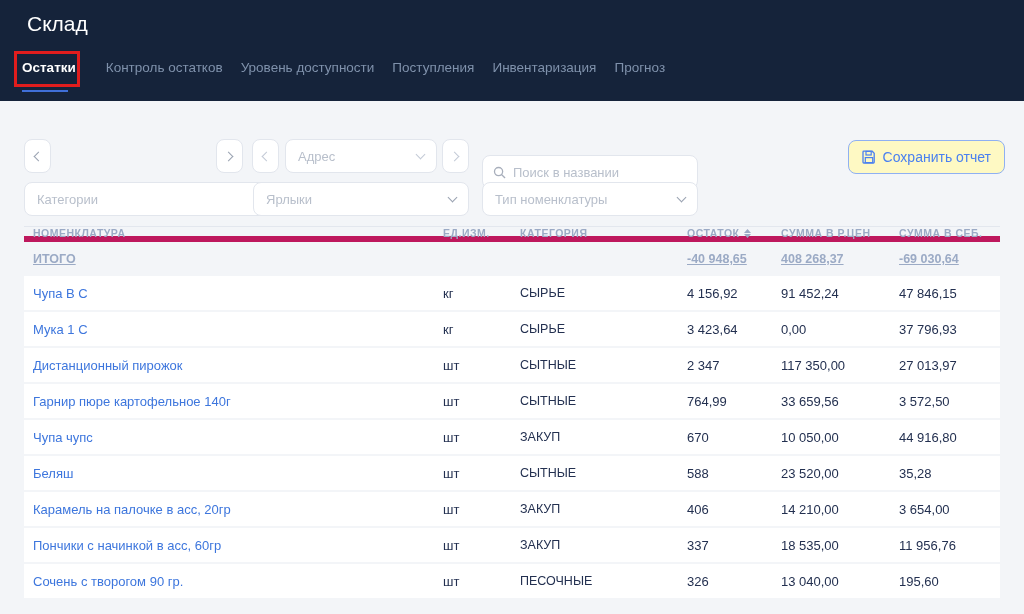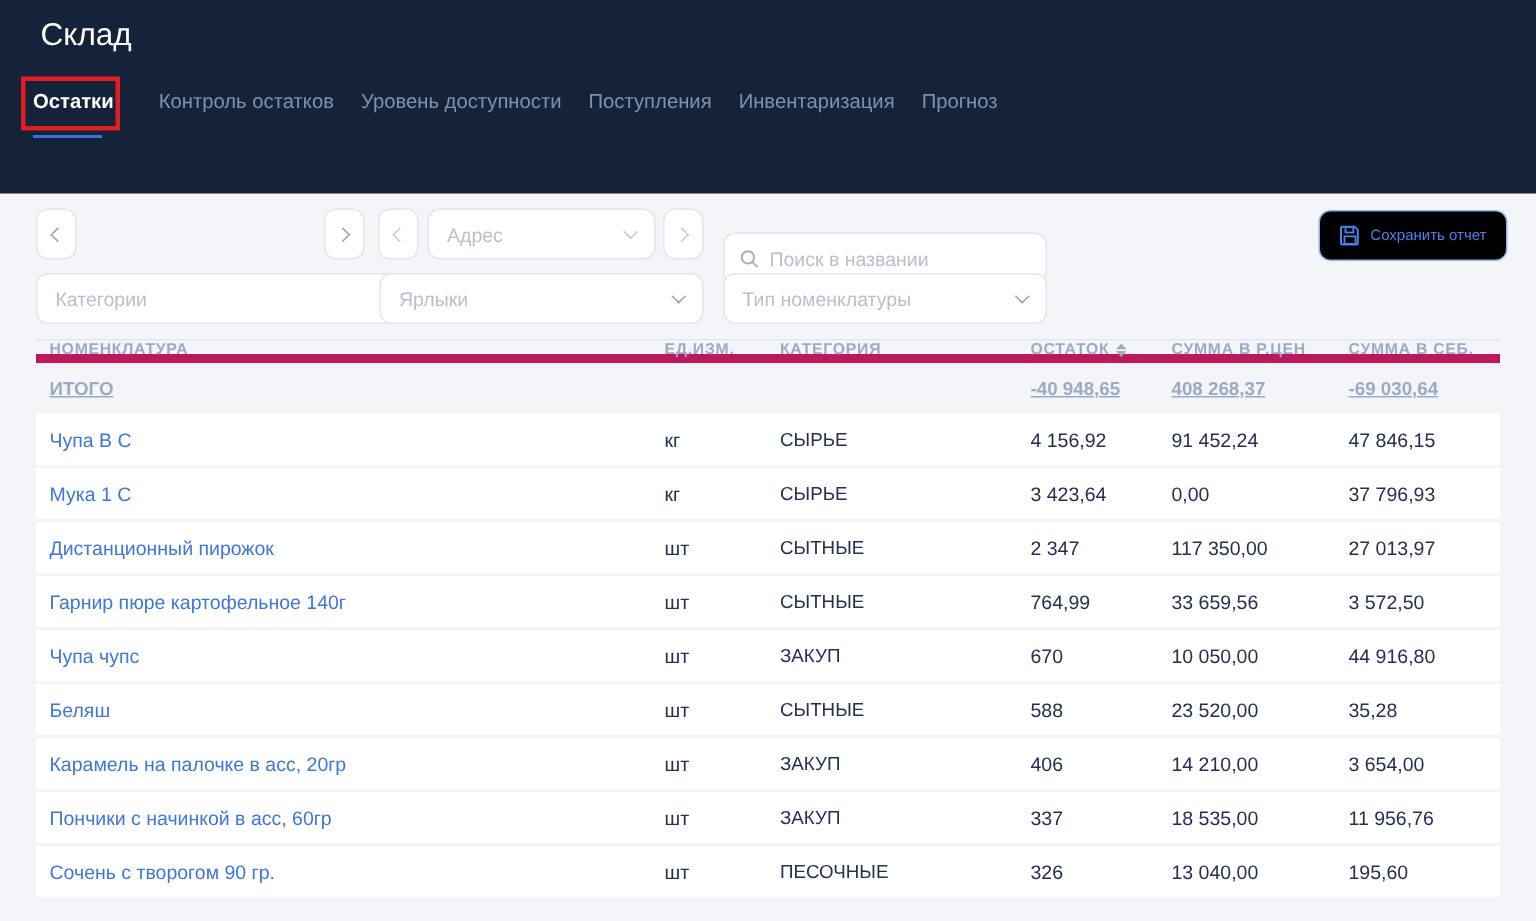--- a/index.html
+++ b/index.html
@@ -1,21 +1,21 @@
 <!DOCTYPE html>
 <html><head>
 <meta charset="utf-8">
 <style>
   * { margin:0; padding:0; box-sizing:border-box; }
   html,body { width:1024px; height:614px; overflow:hidden; }
   body { font-family:"Liberation Sans","DejaVu Sans",sans-serif; background:#f3f5f8; }
   .screen { position:relative; width:1024px; height:614px; background:#f3f5f8; overflow:hidden; }
 
   
-  .topbar { position:absolute; top:0; left:0; width:1024px; height:129px; background:#15233a; }
+  .topbar { position:absolute; top:0; left:0; width:1024px; height:101px; background:#15233a; }
   .page-title { position:absolute; top:12px; left:27px; color:#ffffff; font-size:21px; font-weight:500; }
   .tabs { position:absolute; top:60px; left:22px; display:flex; align-items:center; gap:18px; }
   .tab { color:#7f91ab; font-size:13.5px; cursor:pointer; position:relative; white-space:nowrap; }
   .tab.active { color:#ffffff; font-weight:bold; margin-right:12px; }
   .tab.active .tab-underline { position:absolute; left:0; bottom:-17px; width:46px; height:2px; background:#3f6fd8; }
   .annotation-box { position:absolute; top:51px; left:14px; width:66px; height:36px; border:3px solid #e11d1d; pointer-events:none; }
 
   
   .ctrl { position:absolute; height:34px; background:#ffffff; border:1px solid #e2e6ed; border-radius:8px;
           display:flex; align-items:center; font-size:13px; color:#2b3240; }
@@ -26,22 +26,22 @@
   .chev.right { transform:rotate(-45deg); margin-right:2px; }
   .chev.down { transform:rotate(45deg); margin-top:-4px; }
   .chev.muted { border-color:#c3cad6; }
   .date-input { left:56px; width:158px; padding:0 10px; gap:8px; }
   .date-input input { border:none; outline:none; font-size:13px; color:#2b3240; width:100px; font-family:inherit; font-weight:500; }
   .select { justify-content:space-between; padding:0 12px; cursor:pointer; }
   .select .ph { color:#b8bfcb; }
   .search-box { left:482px; width:216px; padding:0 10px; gap:7px;margin-top:16px; }
   .search-box input { border:none; outline:none; font-size:13px; width:170px; font-family:inherit; color:#2b3240; }
   .search-box input::placeholder { color:#b8bfcb; }
-  .save-btn { position:absolute; top:140px; right:19px; height:34px; padding:0 13px; background:#000000;
-              border:1px solid #8fb0f2; border-radius:8px; color:#4a80f0; font-size:10px;
+  .save-btn { position:absolute; top:140px; right:19px; height:34px; padding:0 13px; background:#fef9c3;
+              border:1px solid #8fb0f2; border-radius:8px; color:#4a80f0; font-size:14px;
               display:flex; align-items:center; gap:7px; cursor:pointer; }
 
   
   .table { position:absolute; top:226px; left:24px; width:976px; }
   .trow { display:grid; grid-template-columns:410px 77px 167px 94px 118px auto; align-items:center; padding-left:9px; }
   .thead { height:16px; border-top:1px solid #e3e7ee; border-bottom:6px solid #be185d; }
   .thead .th { font-size:10.5px; font-weight:bold; color:#9baac5; letter-spacing:.5px; display:flex; align-items:center; gap:4px; }
   .totals { height:34px; color:#9baac5; font-size:12.5px; font-weight:bold;text-decoration:underline; }
   .drow { height:34px; background:#ffffff; margin-bottom:2px; font-size:13px; color:#233050; }
   .drow .name { color:#3d76dd; cursor:pointer; }

